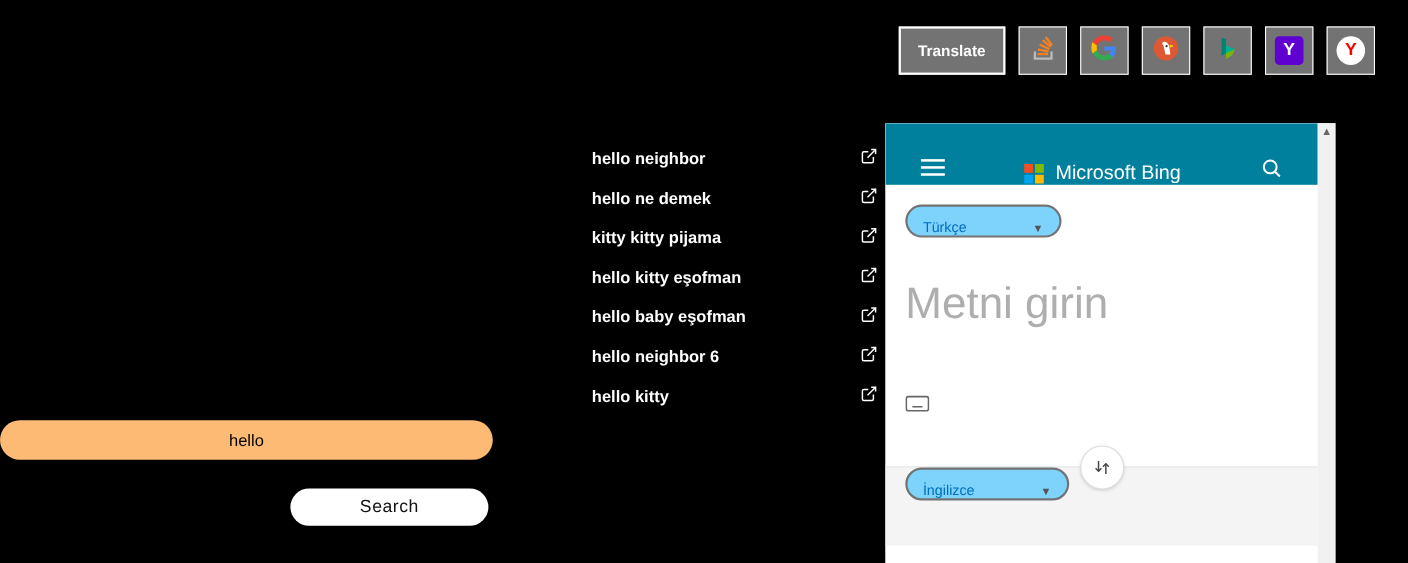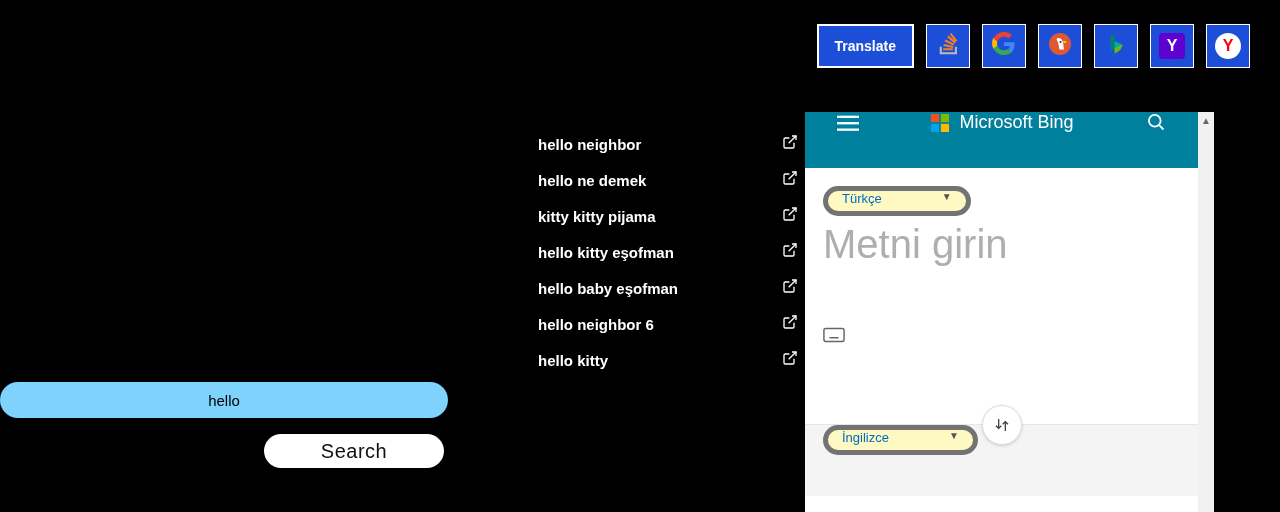--- a/index.html
+++ b/index.html
@@ -22,21 +22,21 @@
     gap: 12px;
     align-items: center;
   }
   .tool-btn {
     width: 44px;
     height: 44px;
     border: 1px solid #fff;
     display: flex;
     align-items: center;
     justify-content: center;
-    background: #1d4ed8;
+    background: #737373;
     cursor: pointer;
   }
   .tool-btn.translate {
     width: auto;
     padding: 0 16px;
     font-weight: 600;
     font-size: 14px;
     border-width: 2px;
   }
 
@@ -45,38 +45,38 @@
     position: absolute;
     left: 0;
     top: 382px;
     width: 448px;
   }
   .search-field {
     width: 448px;
     height: 36px;
     border-radius: 18px;
     border: none;
-    background: #7dd3fc;
+    background: #fdba74;
     color: #000;
     font-size: 15px;
     padding: 0 18px;
     text-align: center;
     font-family: inherit;
     outline: none;
   }
   .search-go {
     display: block;
     width: 180px;
     height: 34px;
     border-radius: 17px;
     border: none;
     background: #fff;
     color: #111;
-    font-size: 20px;
-    margin: 16px auto 0 auto;
+    font-size: 16px;
+    margin: 26px auto 0 auto;
     margin-left: 264px;
     cursor: pointer;
     letter-spacing: 0.5px;
   }
 
   
   .suggestions {
     position: absolute;
     left: 538px;
     top: 126px;
@@ -123,21 +123,21 @@
     top: 0; left: 0; right: 0;
     height: 16px;
     display:flex;align-items:center;justify-content:center;
     color:#666;font-size:10px;
   }
   .bing-head {
     height: 56px;
     background: #00809d;
     color: #fff;
     display: flex;
-    align-items: flex-start;
+    align-items: flex-end;
     padding: 0 32px;
     gap: 14px;
   }
   .bing-title {
     flex: 1;
     text-align: center;
     font-size: 18px;
     font-weight: 500;
     display:flex;
     align-items:center;
@@ -147,34 +147,34 @@
   .bing-logo {
     display:inline-flex;
   }
   .hamburger, .search-icon { cursor:pointer; }
   .trans-body {
     padding: 18px 18px 0 18px;
     position: relative;
   }
   .lang-chip {
     display: inline-flex;
-    align-items: flex-start;
+    align-items: flex-end;
     gap: 60px;
-    border: 5px solid #737373;
+    border: 2px solid #737373;
     border-radius: 16px;
     height: 30px;
     padding: 0 14px;
     color: #006cbe;
     font-size: 13px;
     cursor: pointer;
-    background:#fef9c3;
+    background:#7dd3fc;
   }
   .chip-caret { color:#555; font-size:10px; }
   .placeholder-big {
-    margin-top: 6px;
+    margin-top: 38px;
     color: #aeaeae;
     font-size: 40px;
     font-weight: 400;
     font-family: Arial, sans-serif;
   }
   .kb-icon {
     margin-top: 60px;
     color: #666;
     cursor:pointer;
     display:inline-flex;

